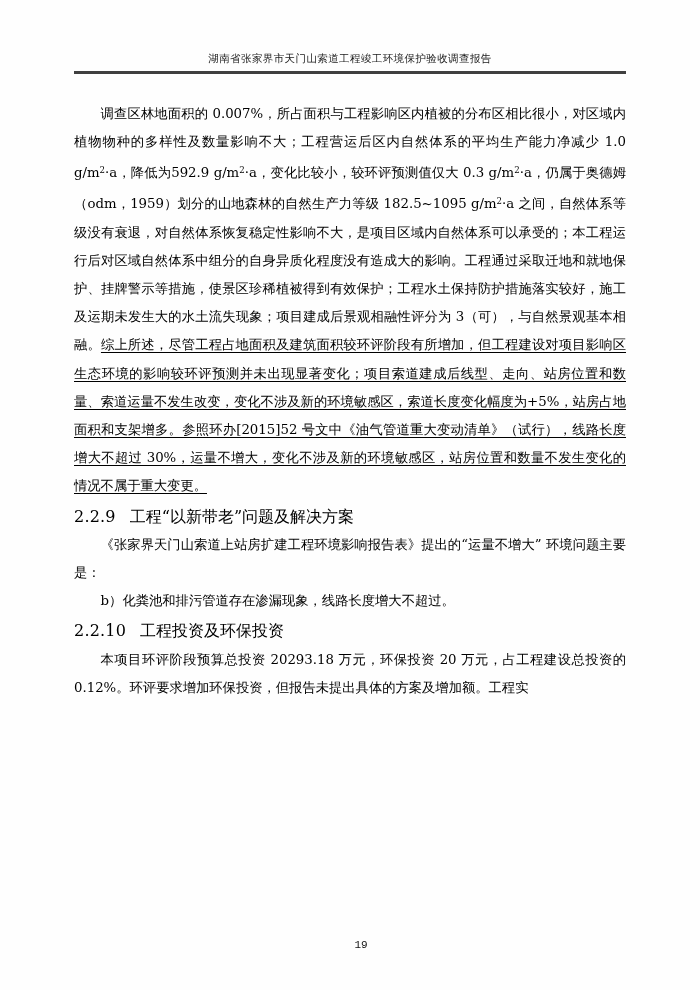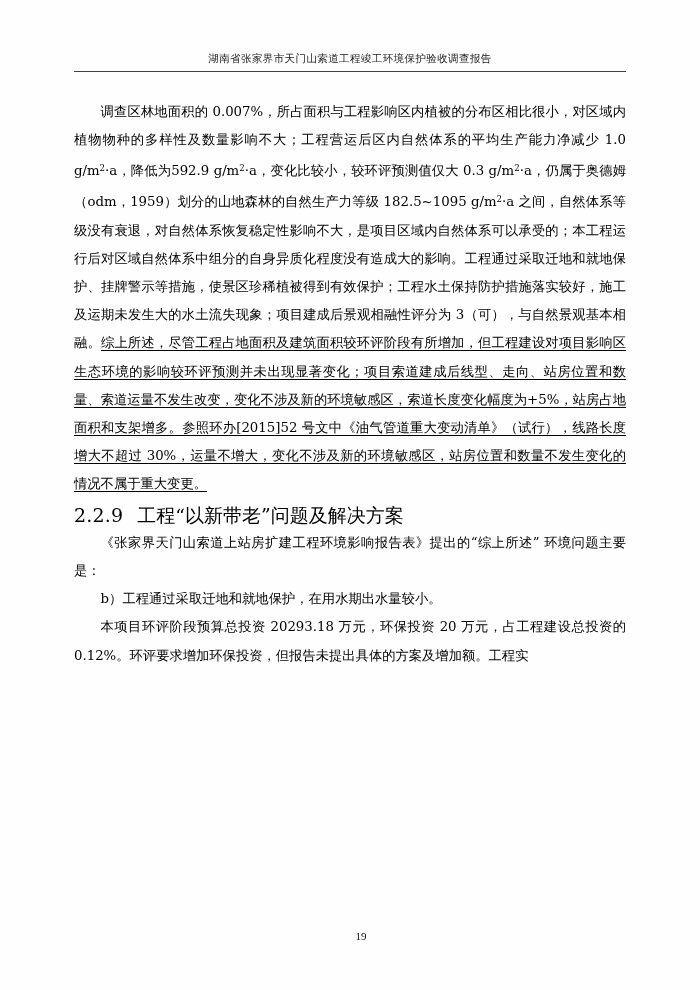--- a/index.html
+++ b/index.html
@@ -23,21 +23,21 @@
     background: #fefefe;
     box-sizing: border-box;
     padding: 52px 74px 40px 74px;
   }
   .header {
     text-align: center;
     font-size: 10.5px;
     letter-spacing: 0.4px;
     color: #1a1a1a;
     padding-bottom: 5px;
-    border-bottom: 1px solid #404040;
+    border-bottom: 3px solid #404040;
     margin-bottom: 26px;
     font-family: "DejaVu Serif", "Liberation Serif", serif;
   }
   .body-text {
     font-size: 13.3px;
     line-height: 28.2px;
     text-align: justify;
     text-justify: inter-ideograph;
     color: #000;
   }
@@ -46,21 +46,21 @@
     padding: 0;
   }
   .indent {
     text-indent: 2em;
   }
   .underline {
     text-decoration: underline;
     text-underline-offset: 2.5px;
   }
   .heading {
-    font-size: 19px;
+    font-size: 16px;
     line-height: 28.2px;
     margin-top: 2px;
     text-indent: 0;
   }
   .heading .num {
     letter-spacing: 0.2px;
   }
   .heading .htext {
     margin-left: 14px;
   }
@@ -69,49 +69,50 @@
     vertical-align: -0.28em;
   }
   sup {
     font-size: 0.65em;
     vertical-align: 0.45em;
   }
   .footer {
     position: absolute;
     left: 0;
     right: 0;
-    bottom: 48px;
+    bottom: 39px;
     text-align: center;
     font-size: 11px;
     color: #111;
-    font-family: Liberation Serif, serif;
+    font-family: Liberation Mono, monospace;
     margin-left: 22px;
   }
   .sect {
     margin-top: 0px;
   }
 </style>
 </head>
 <body>
 
 <div class="page">
 
   <div class="header">湖南省张家界市天门山索道工程竣工环境保护验收调查报告</div>
 
   <div class="body-text">
 
     <p class="indent">调查区林地面积的 0.007%，所占面积与工程影响区内植被的分布区相比很小，对区域内植物物种的多样性及数量影响不大；工程营运后区内自然体系的平均生产能力净减少 1.0 g/m<sup>2</sup>·a，降低为592.9 g/m<sup>2</sup>·a，变化比较小，较环评预测值仅大 0.3 g/m<sup>2</sup>·a，仍属于奥德姆（odm，1959）划分的山地森林的自然生产力等级 182.5~1095 g/m<sup>2</sup>·a 之间，自然体系等级没有衰退，对自然体系恢复稳定性影响不大，是项目区域内自然体系可以承受的；本工程运行后对区域自然体系中组分的自身异质化程度没有造成大的影响。工程通过采取迁地和就地保护、挂牌警示等措施，使景区珍稀植被得到有效保护；工程水土保持防护措施落实较好，施工及运期未发生大的水土流失现象；项目建成后景观相融性评分为 3（可），与自然景观基本相融。<span class="underline">综上所述，尽管工程占地面积及建筑面积较环评阶段有所增加，但工程建设对项目影响区生态环境的影响较环评预测并未出现显著变化；项目索道建成后线型、走向、站房位置和数量、索道运量不发生改变，变化不涉及新的环境敏感区，索道长度变化幅度为+5%，站房占地面积和支架增多。参照环办[2015]52 号文中《油气管道重大变动清单》（试行），线路长度增大不超过 30%，运量不增大，变化不涉及新的环境敏感区，站房位置和数量不发生变化的情况不属于重大变更。</span></p>
 
     <div class="sect">
       <p class="heading"><span class="num">2.2.9</span><span class="htext">工程“以新带老”问题及解决方案</span></p>
-      <p class="indent">《张家界天门山索道上站房扩建工程环境影响报告表》提出的“综上所述” 环境问题主要是：</p>
-      <p class="indent">b）工程通过采取迁地和就地保护，在用水期出水量较小。</p>
+      <p class="indent">《张家界天门山索道上站房扩建工程环境影响报告表》提出的“运量不增大” 环境问题主要是：</p>
+      <p class="indent">b）化粪池和排污管道存在渗漏现象，线路长度增大不超过。</p>
     </div>
 
     <div class="sect">
+      <p class="heading"><span class="num">2.2.10</span><span class="htext">工程投资及环保投资</span></p>
       <p class="indent">本项目环评阶段预算总投资 20293.18 万元，环保投资 20 万元，占工程建设总投资的 0.12%。环评要求增加环保投资，但报告未提出具体的方案及增加额。工程实</p>
     </div>
 
   </div>
 
   <div class="footer">19</div>
 
 </div>
 
 </body></html>

